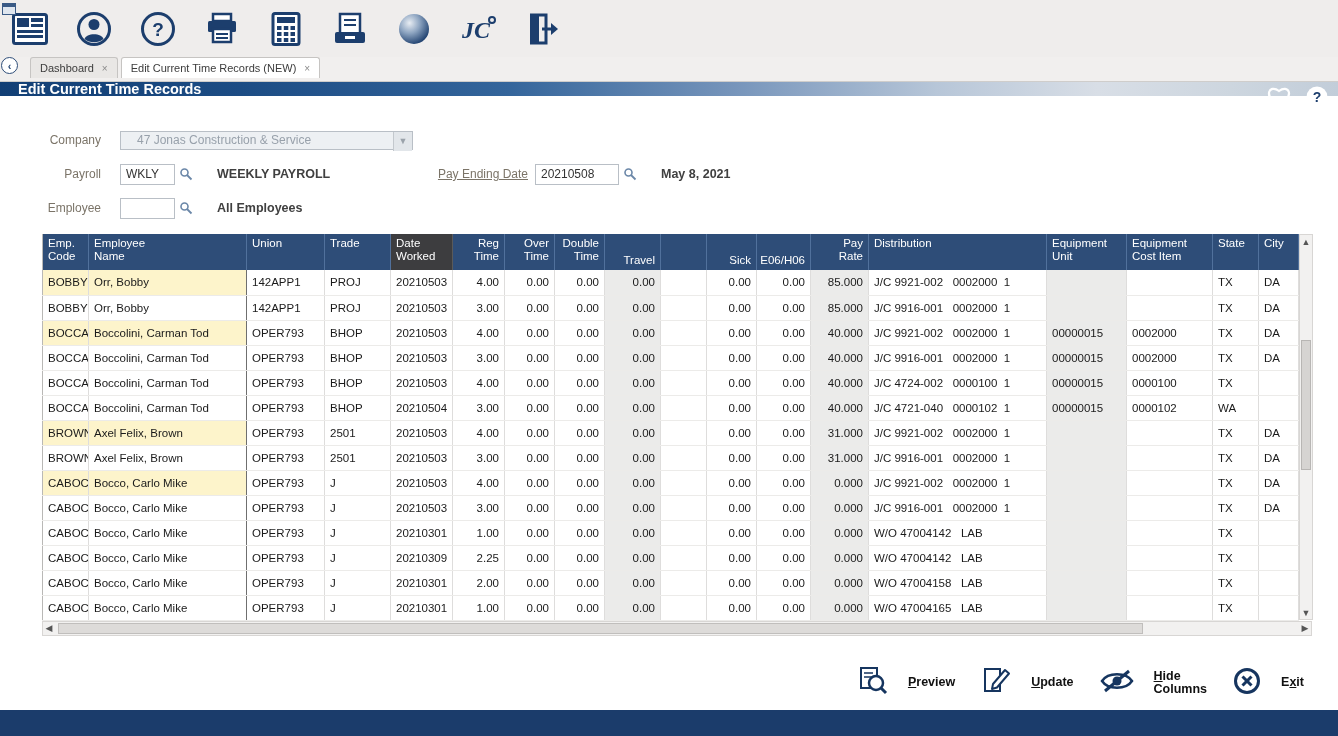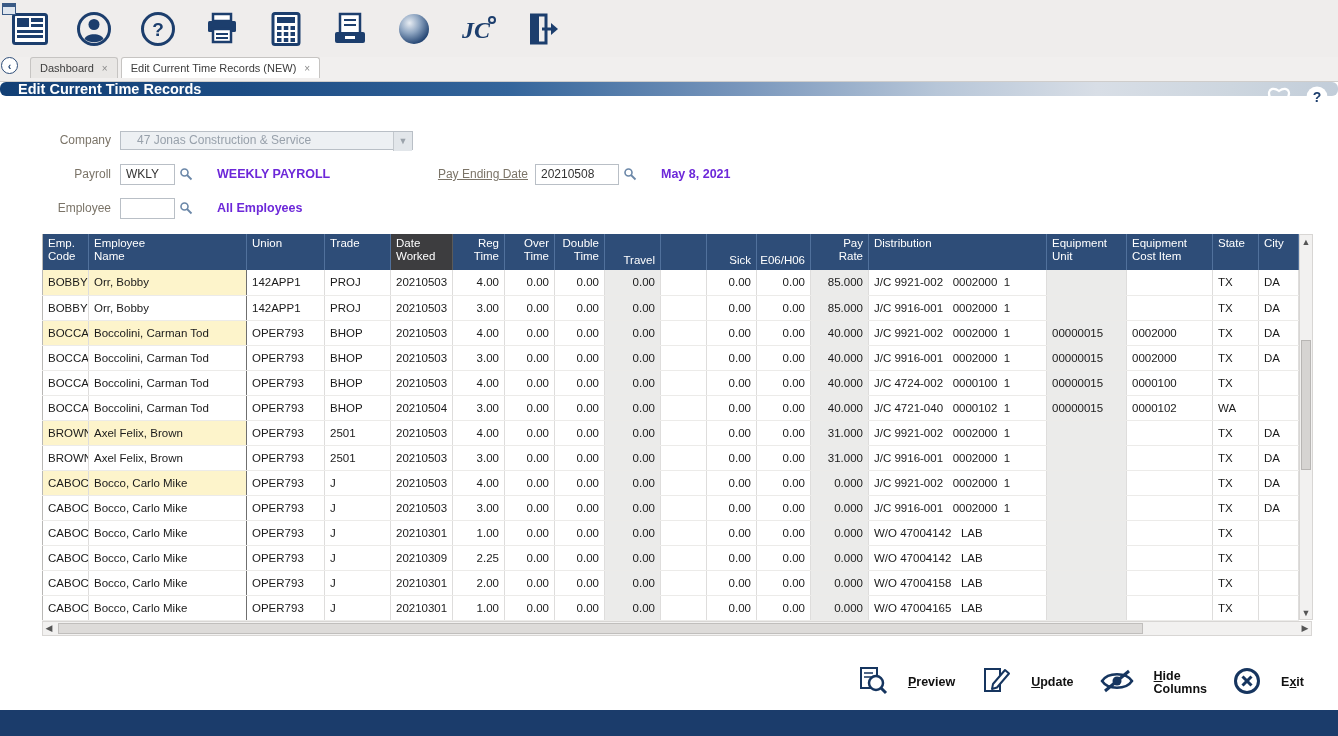--- a/index.html
+++ b/index.html
@@ -25,40 +25,40 @@
 
   .collapse-btn { position:absolute; left:1px; top:57px; width:17px; height:17px;
     border-radius:50%; background:#fff; border:1.5px solid #2e4d78; color:#2e4d78;
     font-size:11px; font-weight:bold; display:flex; align-items:center;
     justify-content:center; z-index:6; cursor:pointer; }
 
   
   .titlebar { position:absolute; left:0; top:82px; width:1338px; height:14px;
     background:linear-gradient(90deg,#123f75 0%,#1c4c84 18%,#34659b 38%,#7795bb 55%,
       #b7c6d8 70%,#d8dee6 82%,#cdd6df 92%,#c2cdd9 100%);
-    display:flex; align-items:center; padding-left:18px;border-radius:6px; }
+    display:flex; align-items:center; padding-left:18px; }
   .titlebar .title { color:#fff; font-size:14.5px; font-weight:bold; }
   .titlebar .tb-icons { position:absolute; right:10px; top:3px; display:flex;
     gap:14px; align-items:center; }
 
   
   .form { position:absolute; left:0; top:112px; width:1338px; height:122px; background:#fff;
     padding-top:17px; font-size:12px; }
   .frow { display:flex; align-items:center; height:22px; margin-bottom:12px; }
-  .flabel { width:120px; text-align:right; color:#7b7468; padding-right:9px; }
+  .flabel { width:120px; text-align:right; color:#7b7468; padding-right:19px; }
   .flabel2 { width:168px; text-align:right; color:#7b7468; padding-right:7px;text-decoration:underline; }
   .fin { height:21px; border:1px solid #b9bfc6; font-size:12px; padding:0 5px;
     color:#333; font-family:"Liberation Sans",sans-serif; }
   .company-box { width:293px; height:19px; background:#edf0f3; border:1px solid #b9bfc6;
     color:#98a1ab; display:flex; align-items:center; padding-left:16px; position:relative; }
   .company-box .dd { position:absolute; right:0; top:0; width:19px; height:19px;
     background:#e2e6ea; border-left:1px solid #c3c8cd; color:#9aa2aa; font-size:9px;
     display:flex; align-items:center; justify-content:center; cursor:pointer; }
   .lookup { margin-left:4px; cursor:pointer; display:flex; align-items:center; }
-  .desc { font-weight:bold; font-size:12.5px; color:#6d28d9; margin-left:24px; }
+  .desc { font-weight:bold; font-size:12.5px; color:#404040; margin-left:24px; }
   .desc.fixed { display:inline-block; width:150px; }
 
   
   .gridwrap { position:absolute; left:42px; top:234px; width:1270px; }
   .gridtop { display:flex; }
   table { border-collapse:collapse; table-layout:fixed; width:1256px;
     font-size:11.5px; border-left:1px solid #b9b8b6; }
   th { background:#2e4d78; color:#fff; font-weight:normal; height:36px;
     padding:3px 5px; border-right:1px solid #51719c; font-size:11.5px;
     vertical-align:top; cursor:pointer; }

